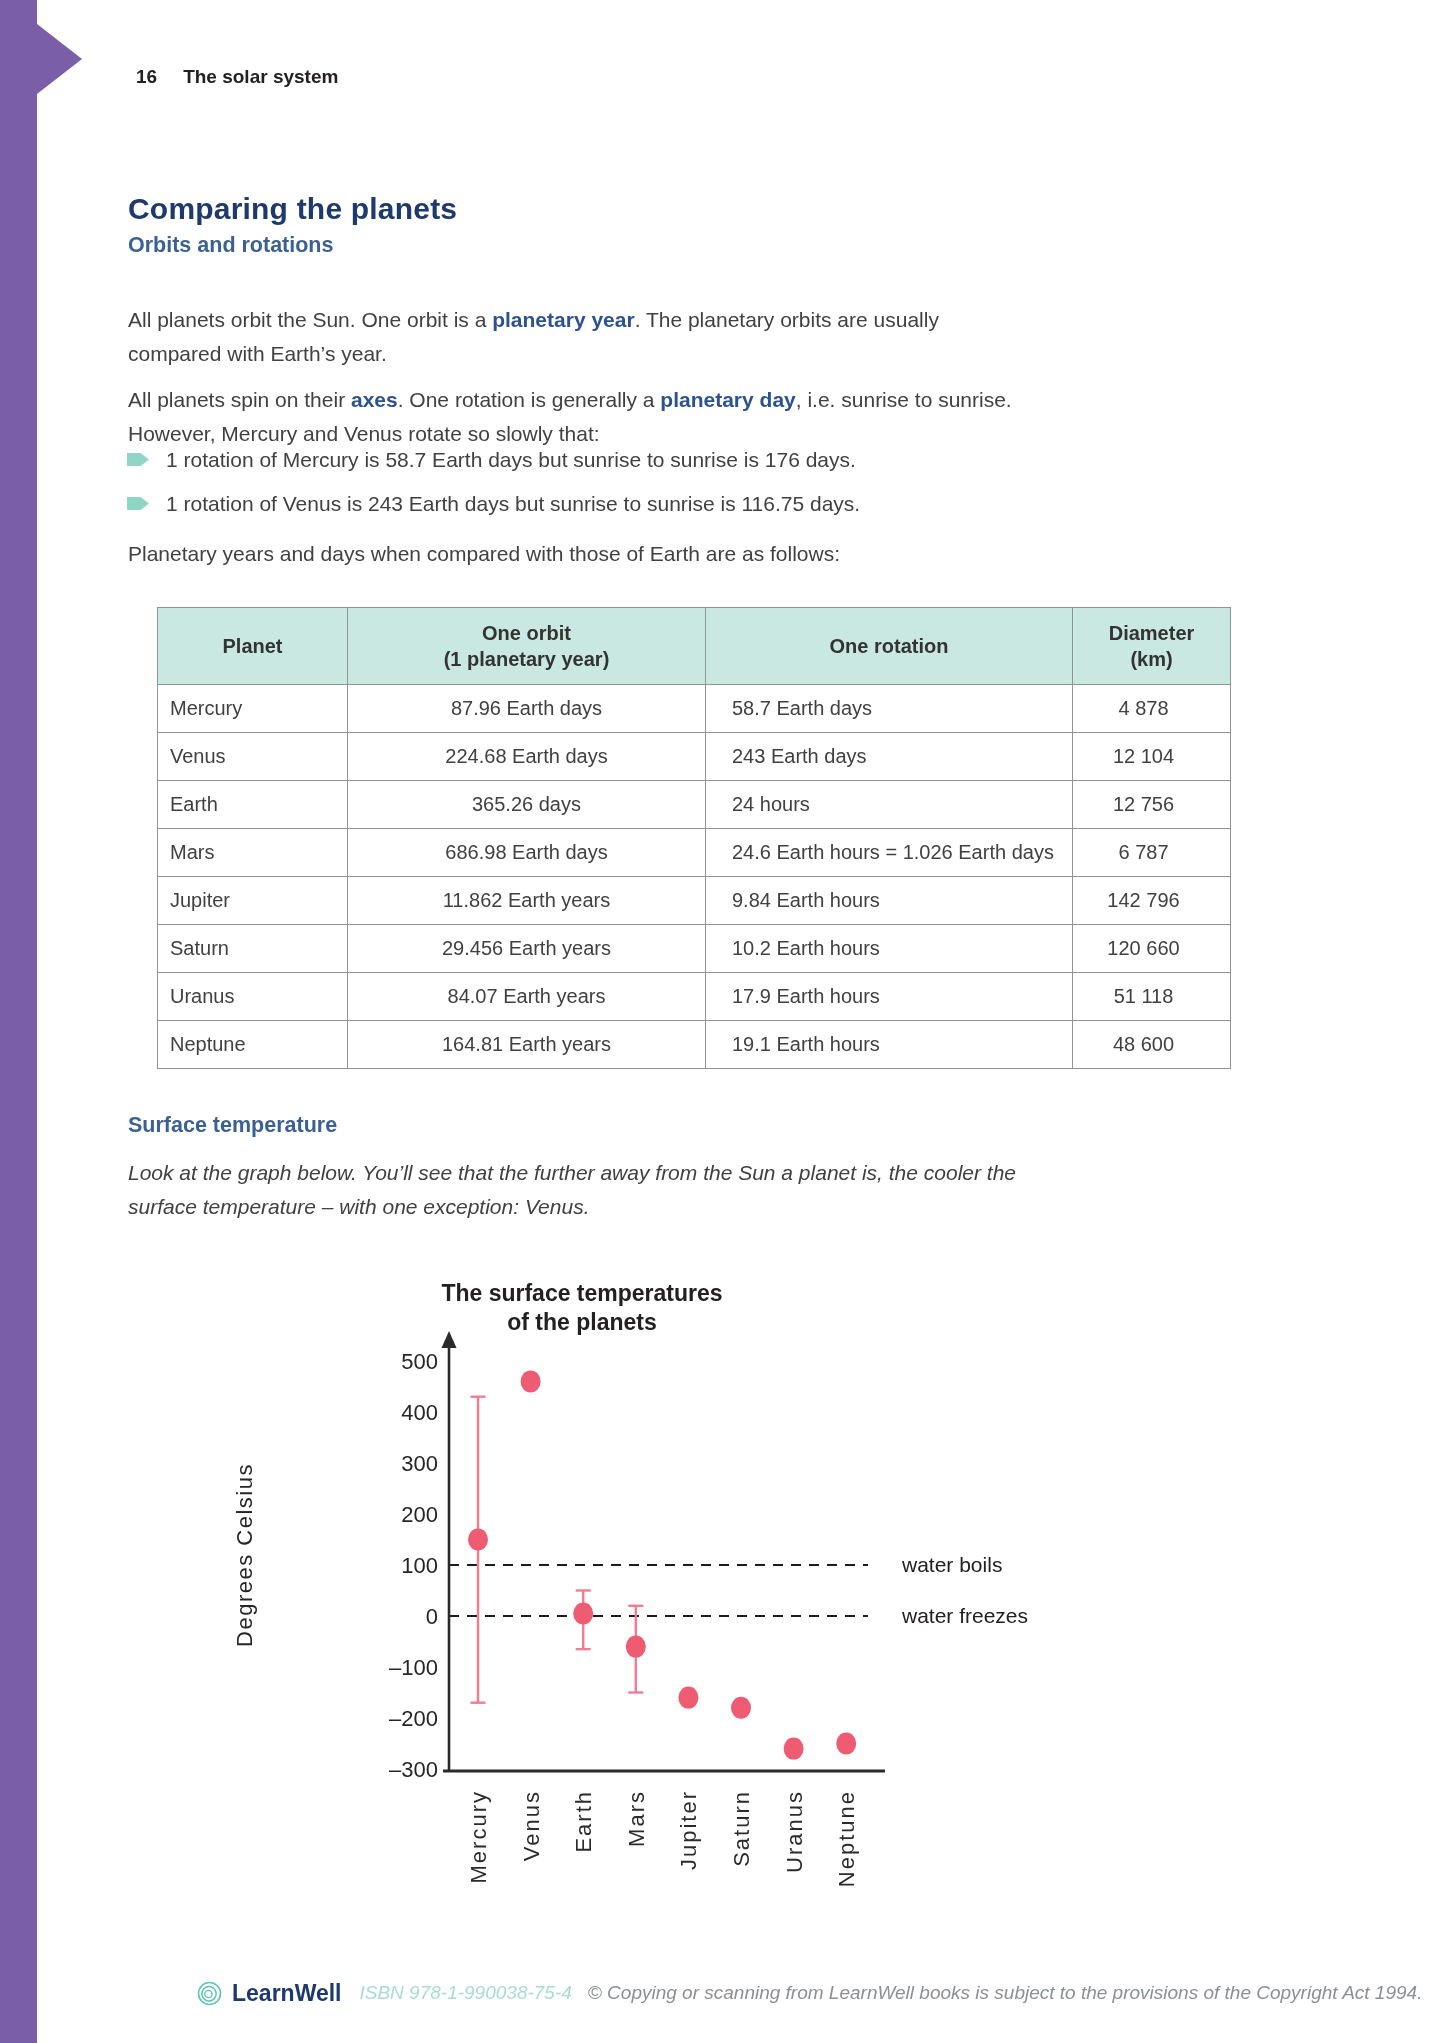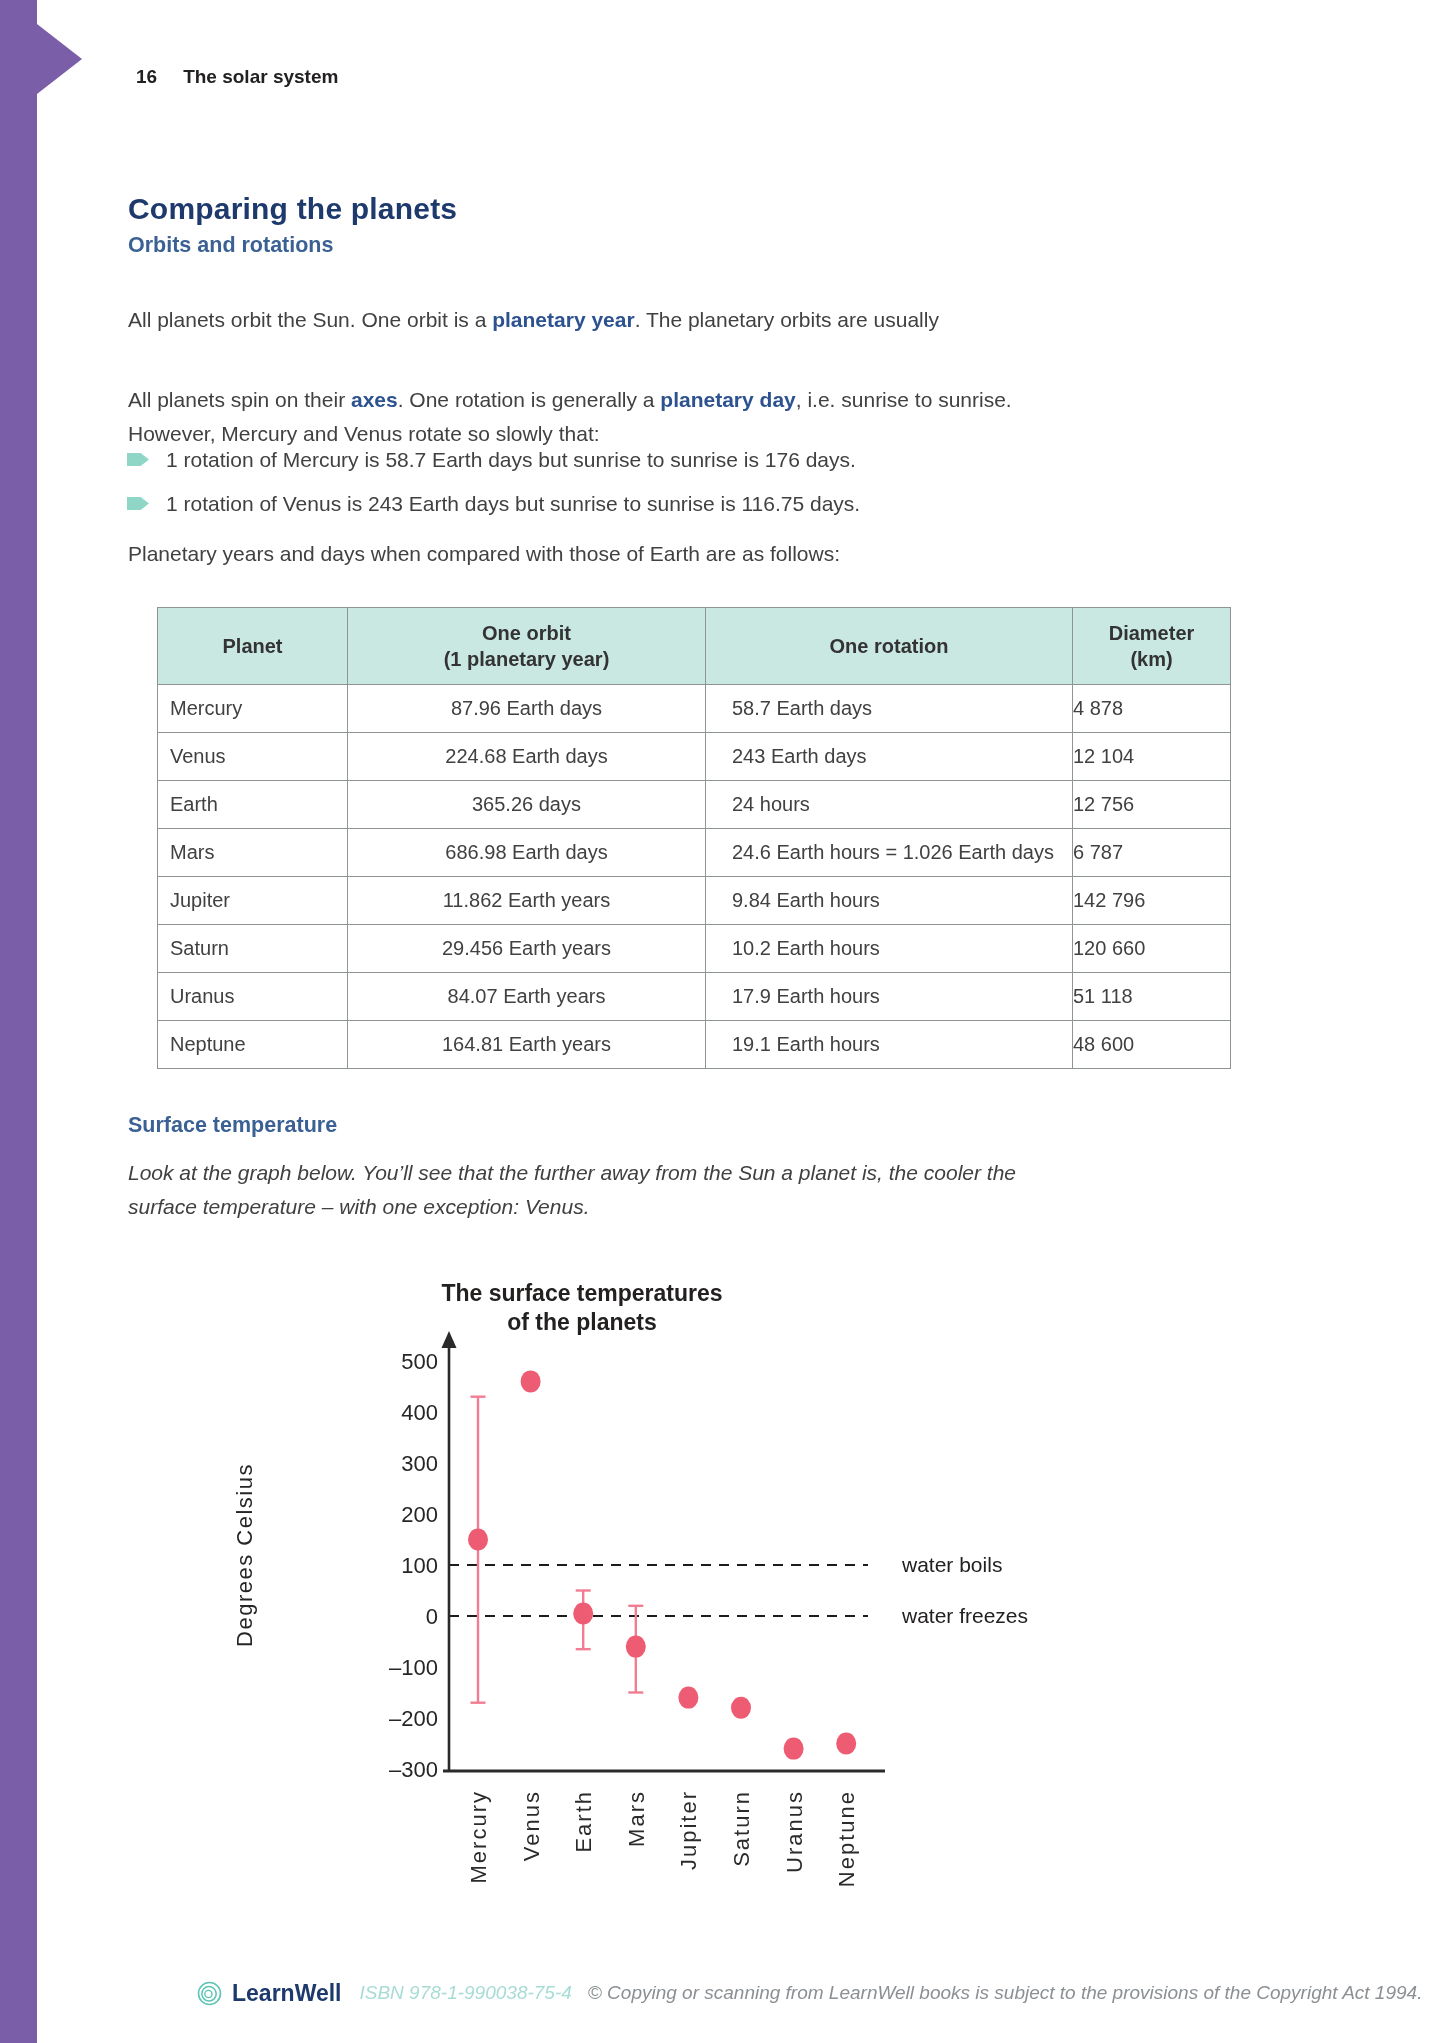--- a/index.html
+++ b/index.html
@@ -35,21 +35,21 @@
   .planet-table{top:607px;left:157px;border-collapse:collapse;table-layout:fixed;
       font-size:20px;color:#414042;}
   .planet-table th,.planet-table td{border:1px solid #8f9497;}
   .planet-table thead th{background:#cae8e2;font-weight:600;color:#333;height:76px;
       text-align:center;line-height:26px;white-space:pre-line;padding:0 6px;}
   .planet-table td{height:47px;padding:0;}
   .col-planet{width:190px;} .col-orbit{width:358px;} .col-rot{width:367px;} .col-diam{width:158px;}
   td.c-planet{text-align:left;padding-left:12px;}
   td.c-orbit{text-align:center;}
   td.c-rot{text-align:left;padding-left:26px;}
-  td.c-diam{text-align:left;padding-right:16px;}
+  td.c-diam{text-align:center;padding-right:16px;}
 
   .chart-title{top:1279px;left:332px;width:500px;text-align:center;font-size:23px;
       font-weight:600;color:#232020;line-height:29px;}
   .chart-svg{left:210px;top:1265px;}
   svg text{font-family:"Liberation Sans","DejaVu Sans",sans-serif;}
 
   
   .footer{top:1978px;left:196px;display:flex;align-items:center;height:30px;}
   .brand{font-size:23px;font-weight:700;color:#1e3a6d;margin-left:9px;}
   .isbn{font-size:19px;font-style:italic;color:#a7dcd4;margin-left:18px;}
@@ -65,20 +65,21 @@
   <div class="abs pagehead">
     <span class="num">16</span><span class="chap">The solar system</span>
   </div>
 
   <div class="abs doc-title">Comparing the planets</div>
 
   <div class="abs h2 orbits">Orbits and rotations</div>
 
   <div class="abs para" style="top:303px;">
     <span class="line"><span>All planets orbit the Sun. One orbit is a </span><span class="term">planetary year</span><span>. The planetary orbits are usually</span></span>
+    <span class="line"><span>compared with Earth’s year.</span></span>
   </div>
 
   <div class="abs para" style="top:383px;">
     <span class="line"><span>All planets spin on their </span><span class="term">axes</span><span>. One rotation is generally a </span><span class="term">planetary day</span><span>, i.e. sunrise to sunrise.</span></span>
     <span class="line"><span>However, Mercury and Venus rotate so slowly that:</span></span>
   </div>
 
   <div class="abs bullet" style="top:446px;">
     <span class="marker"></span>
     <span class="btext">1 rotation of Mercury is 58.7 Earth days but sunrise to sunrise is 176 days.</span>

